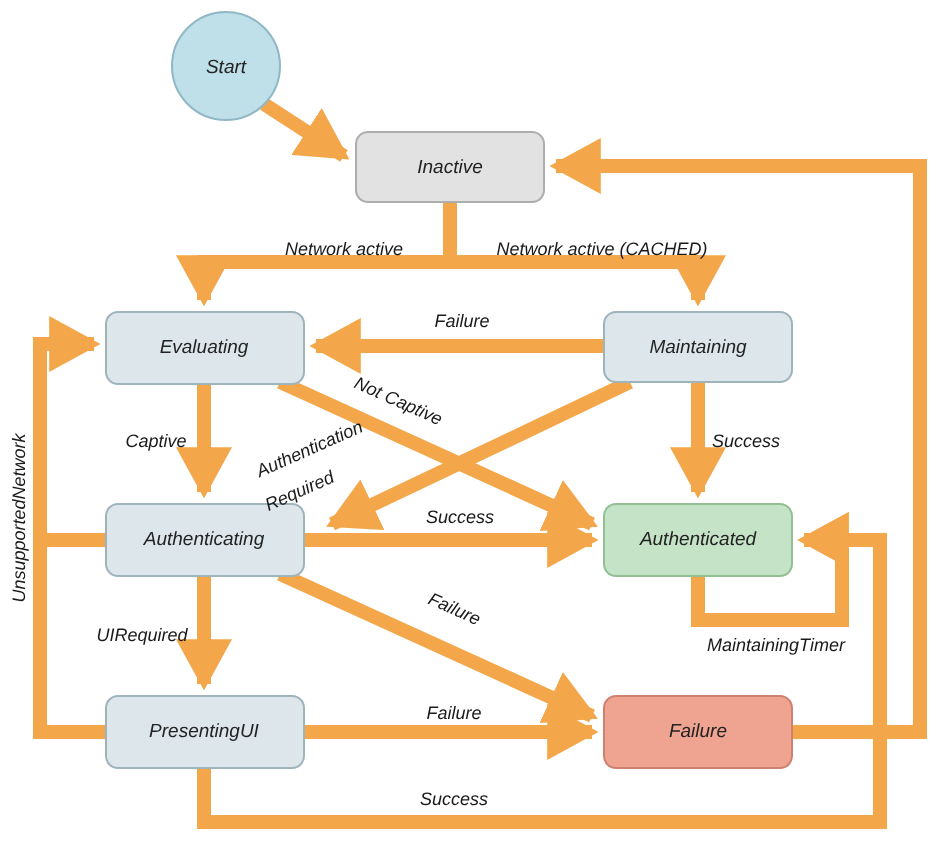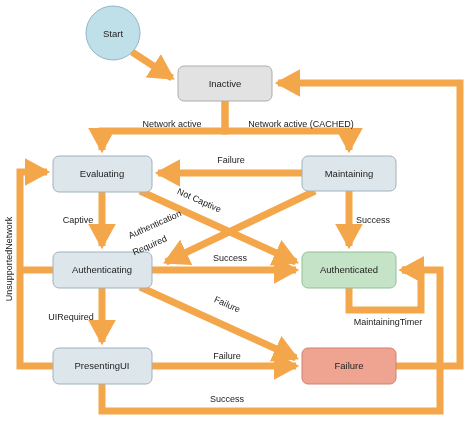--- a/index.html
+++ b/index.html
@@ -10,20 +10,21 @@
   }
   body {
     font-family: "Liberation Sans", sans-serif;
   }
   #diagram-root {
     position: relative;
     width: 474px;
     height: 421px;
     background: #ffffff;
     overflow: hidden;
+    font-style: italic;
   }
   #diagram-svg {
     position: absolute;
     left: 0;
     top: 0;
     width: 474px;
     height: 421px;
     display: block;
   }
   .node-label {

